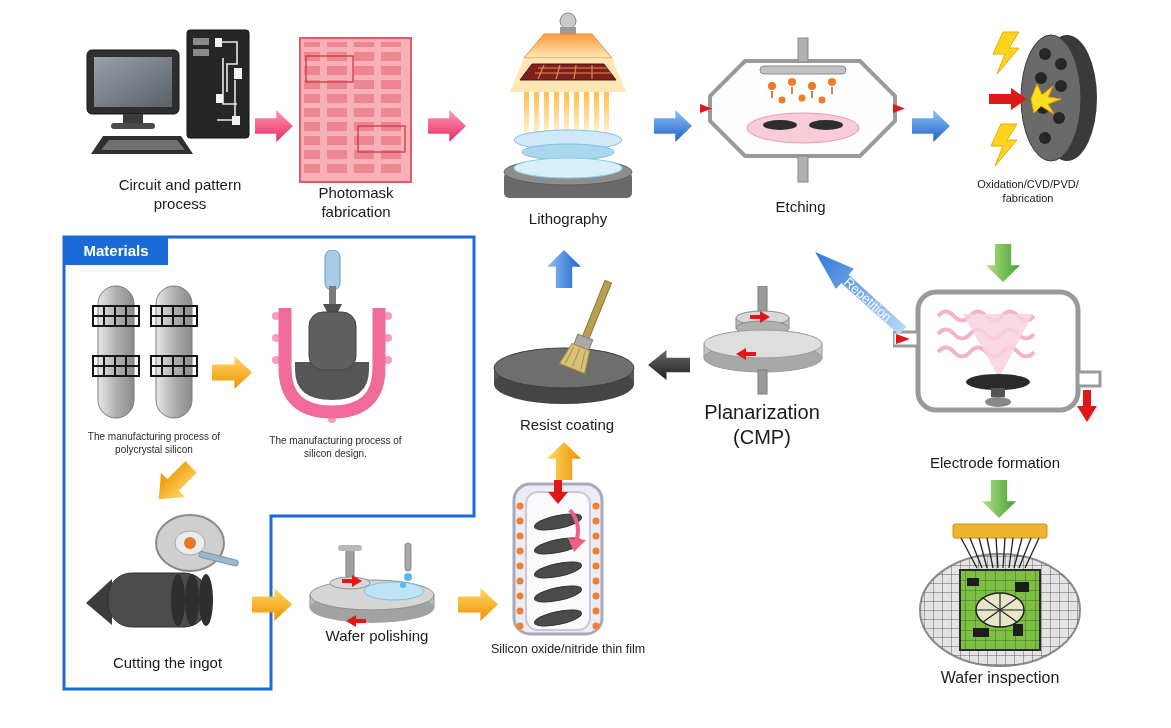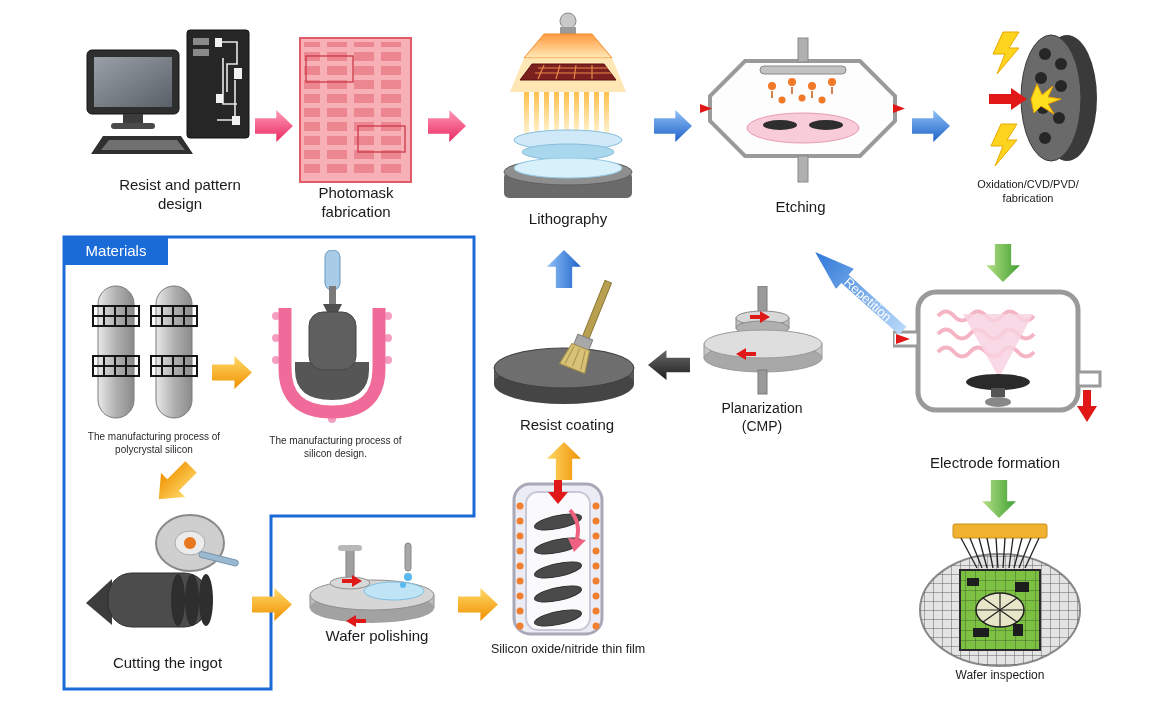--- a/index.html
+++ b/index.html
@@ -15,21 +15,21 @@
   .arrow.right { clip-path: polygon(0 26%, 56% 26%, 56% 0, 100% 50%, 56% 100%, 56% 74%, 0 74%); }
   .arrow.left  { clip-path: polygon(100% 26%, 44% 26%, 44% 0, 0 50%, 44% 100%, 44% 74%, 100% 74%); }
   .arrow.down  { clip-path: polygon(26% 0, 74% 0, 74% 56%, 100% 56%, 50% 100%, 0 56%, 26% 56%); --g:90deg; }
   .arrow.up    { clip-path: polygon(50% 0, 100% 44%, 74% 44%, 74% 100%, 26% 100%, 26% 44%, 0 44%); --g:90deg; }
   .pink   { --c1:#ff9ab8; --c2:#e82860; }
   .blue   { --c1:#90c2f8; --c2:#1e62c8; }
   .green  { --c1:#b8e088; --c2:#3fa030; }
   .orange { --c1:#ffd968; --c2:#f09000; }
   .dark   { --c1:#6a6a6a; --c2:#1e1e1e; }
   .materials-tab { position:absolute; width:104px; height:29px; background:#1a6ad8; color:#fff;
-    font-weight:normal; font-size:15px; display:flex; align-items:center; justify-content:center; }
+    font-weight:bold; font-size:15px; display:flex; align-items:center; justify-content:center; }
   .arrow-rep { position:absolute; width:118px; height:27px; transform:rotate(42deg);
     clip-path: polygon(0 50%, 34% 0, 34% 30%, 100% 30%, 100% 70%, 34% 70%, 34% 100%);
     background:linear-gradient(90deg,#2f78d8,#b8d8f8);
     color:#fff; font-size:13px; display:flex; align-items:center; justify-content:center; padding-left:24px; }
 </style>
 </head>
 <body>
 
 <div class="canvas">
 
@@ -417,38 +417,38 @@
   <div class="arrow left dark" style="left:648px;top:350px;width:42px;height:30px"></div>
   <div class="arrow right orange" style="left:212px;top:356px;width:40px;height:33px"></div>
   <div class="arrow right orange" style="left:152px;top:466px;width:46px;height:34px;transform:rotate(135deg)"></div>
   <div class="arrow right orange" style="left:252px;top:588px;width:40px;height:33px"></div>
   <div class="arrow right orange" style="left:458px;top:588px;width:40px;height:33px"></div>
 
   <div class="arrow-rep" style="left:800px;top:278px">
     <span>Repetition</span>
   </div>
 
-  <div class="node-label" style="left:105px;top:176px;width:150px">Resist and pattern design</div>
+  <div class="node-label" style="left:105px;top:176px;width:150px">Circuit and pattern process</div>
 
   <div class="node-label" style="left:296px;top:184px;width:120px">Photomask fabrication</div>
 
   <div class="node-label" style="left:488px;top:210px;width:160px">Lithography</div>
 
   <div class="node-label" style="left:748px;top:198px;width:105px">Etching</div>
 
   <div class="node-label" style="left:908px;top:178px;width:240px;font-size:11px">
     <span>Oxidation/CVD/PVD/</span>
     <span>fabrication</span>
   </div>
 
   <div class="node-label" style="left:890px;top:454px;width:210px">Electrode formation</div>
 
-  <div class="node-label" style="left:915px;top:668px;width:170px;font-size:12px">Wafer inspection</div>
-
-  <div class="node-label" style="left:702px;top:400px;width:120px;font-size:14px">
+  <div class="node-label" style="left:915px;top:668px;width:170px;font-size:16px">Wafer inspection</div>
+
+  <div class="node-label" style="left:702px;top:400px;width:120px;font-size:20px">
     <span>Planarization</span>
     <span>(CMP)</span>
   </div>
 
   <div class="node-label" style="left:492px;top:416px;width:150px">Resist coating</div>
 
   <div class="node-label" style="left:478px;top:642px;width:180px;font-size:12.5px">Silicon oxide/nitride thin film</div>
 
   <div class="node-label caption" style="left:70px;top:430px;width:168px">The manufacturing process of polycrystal silicon</div>
 

